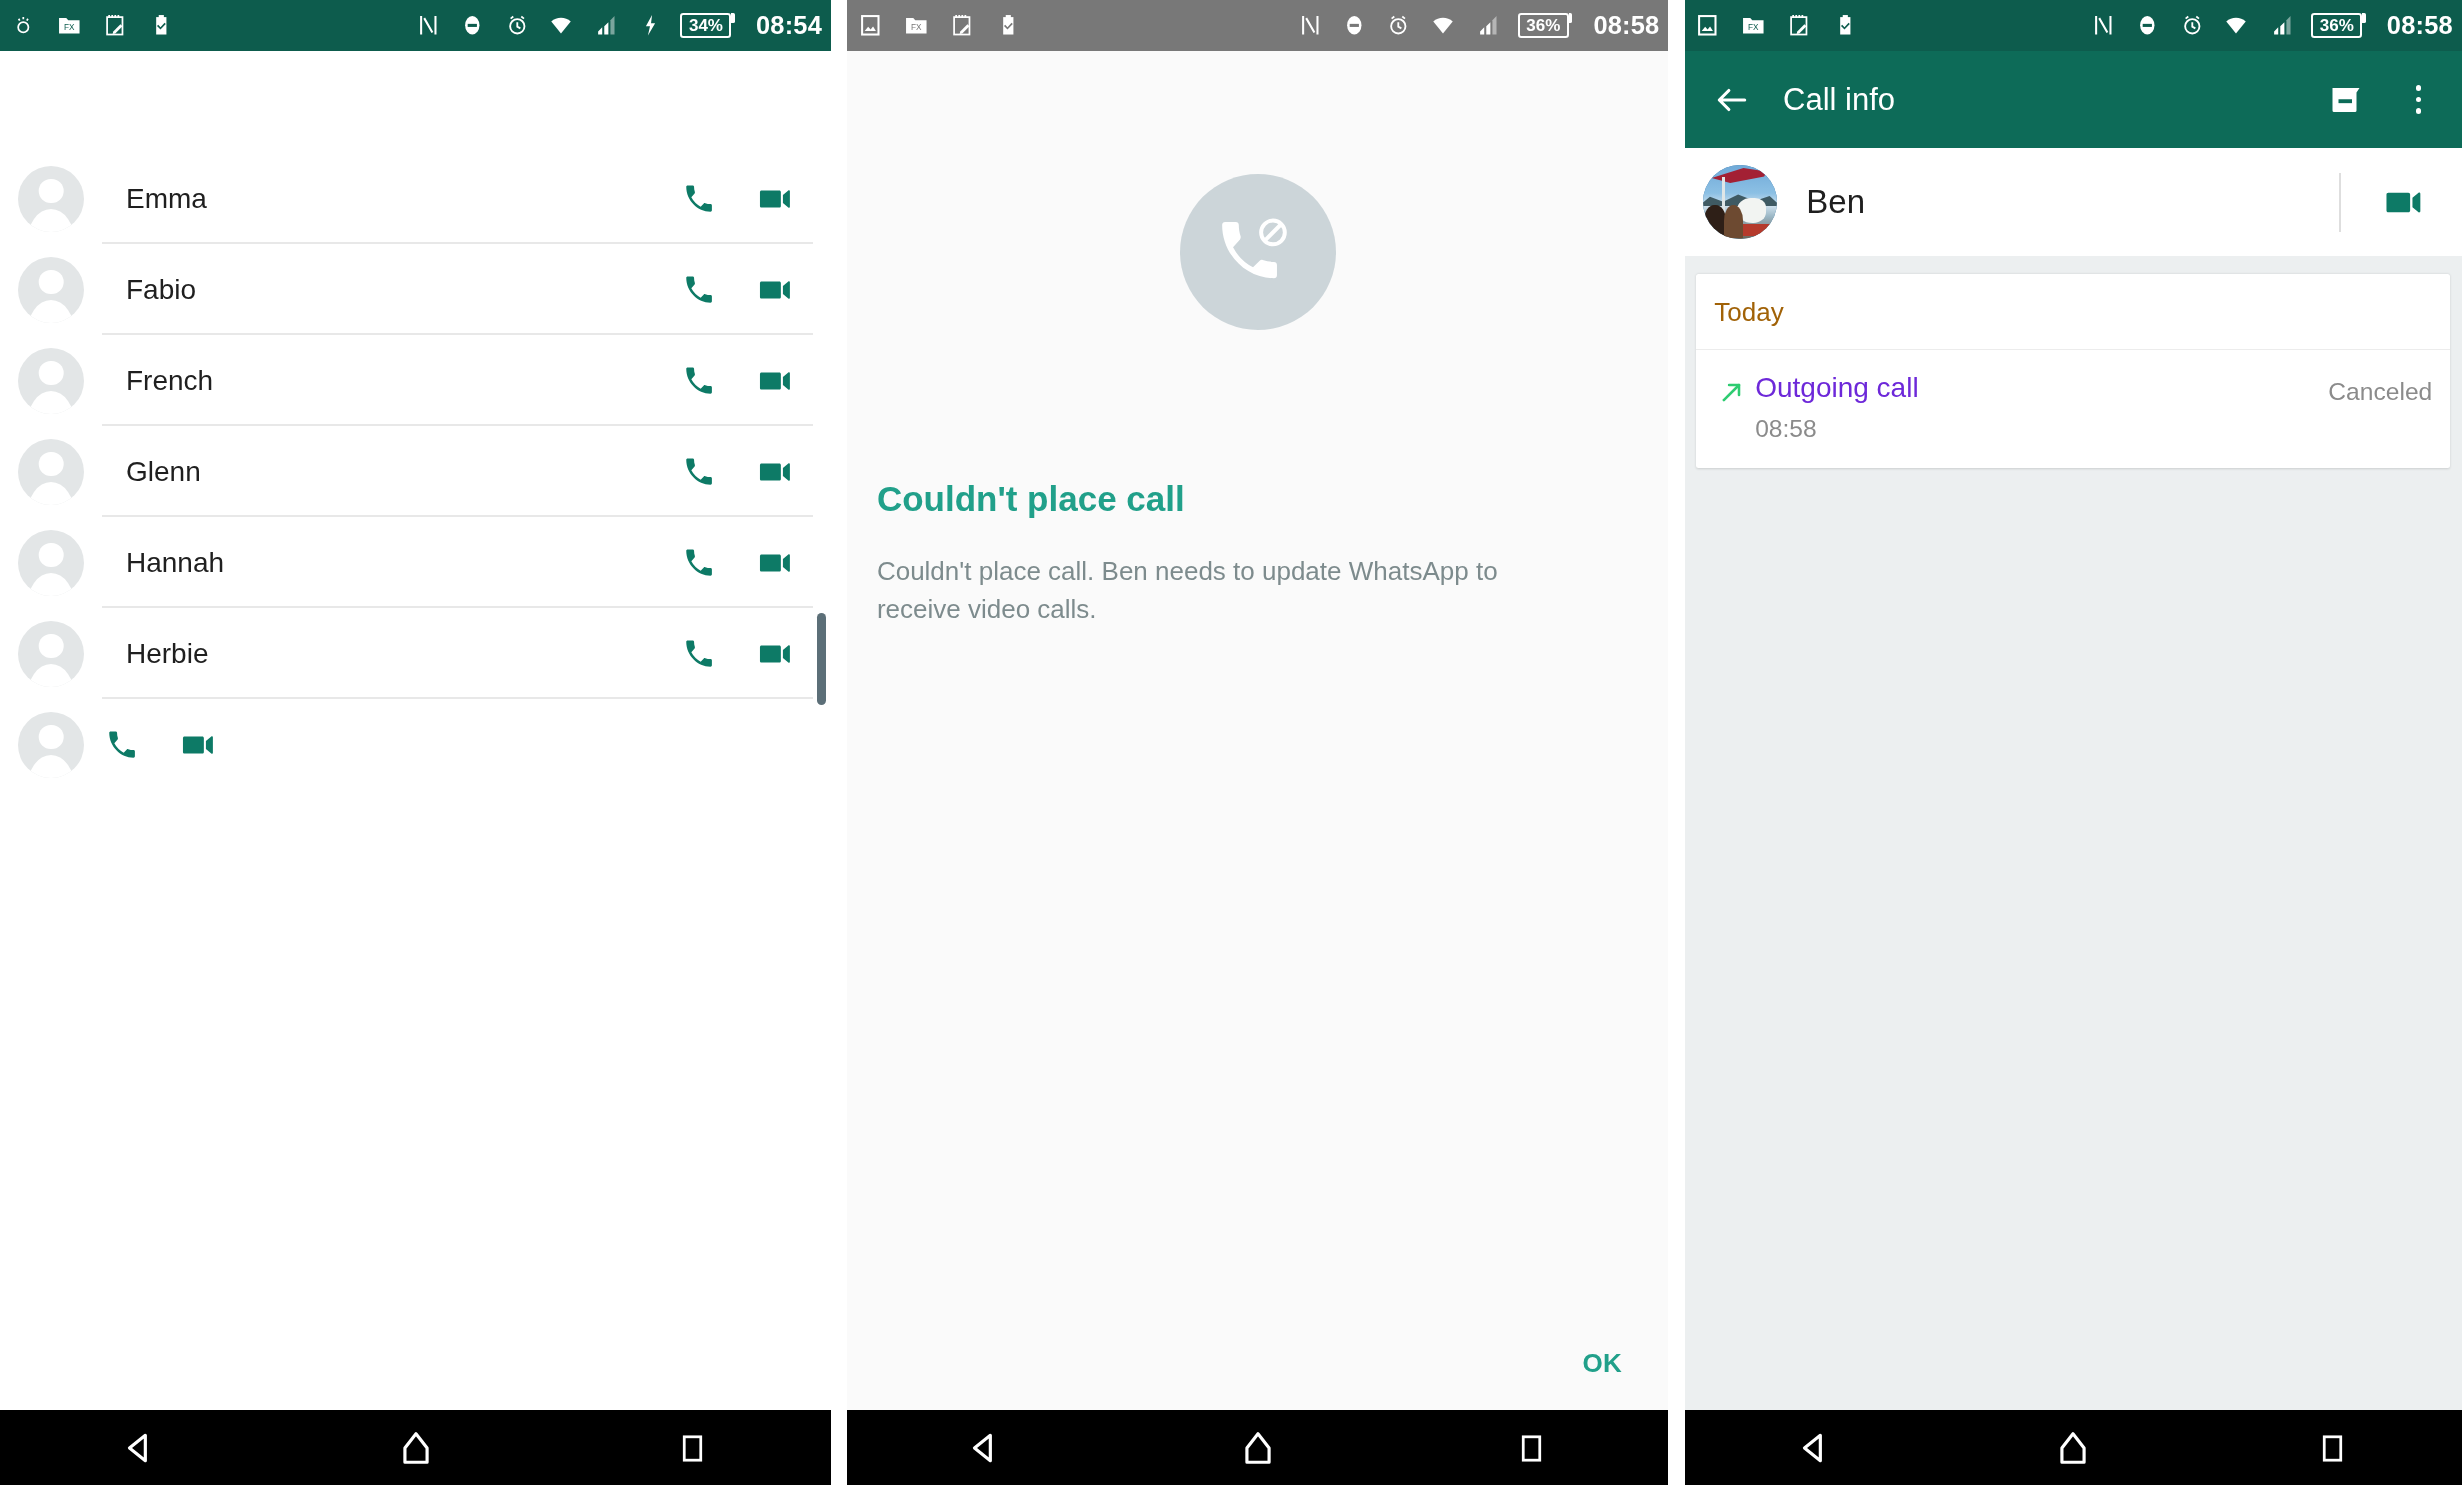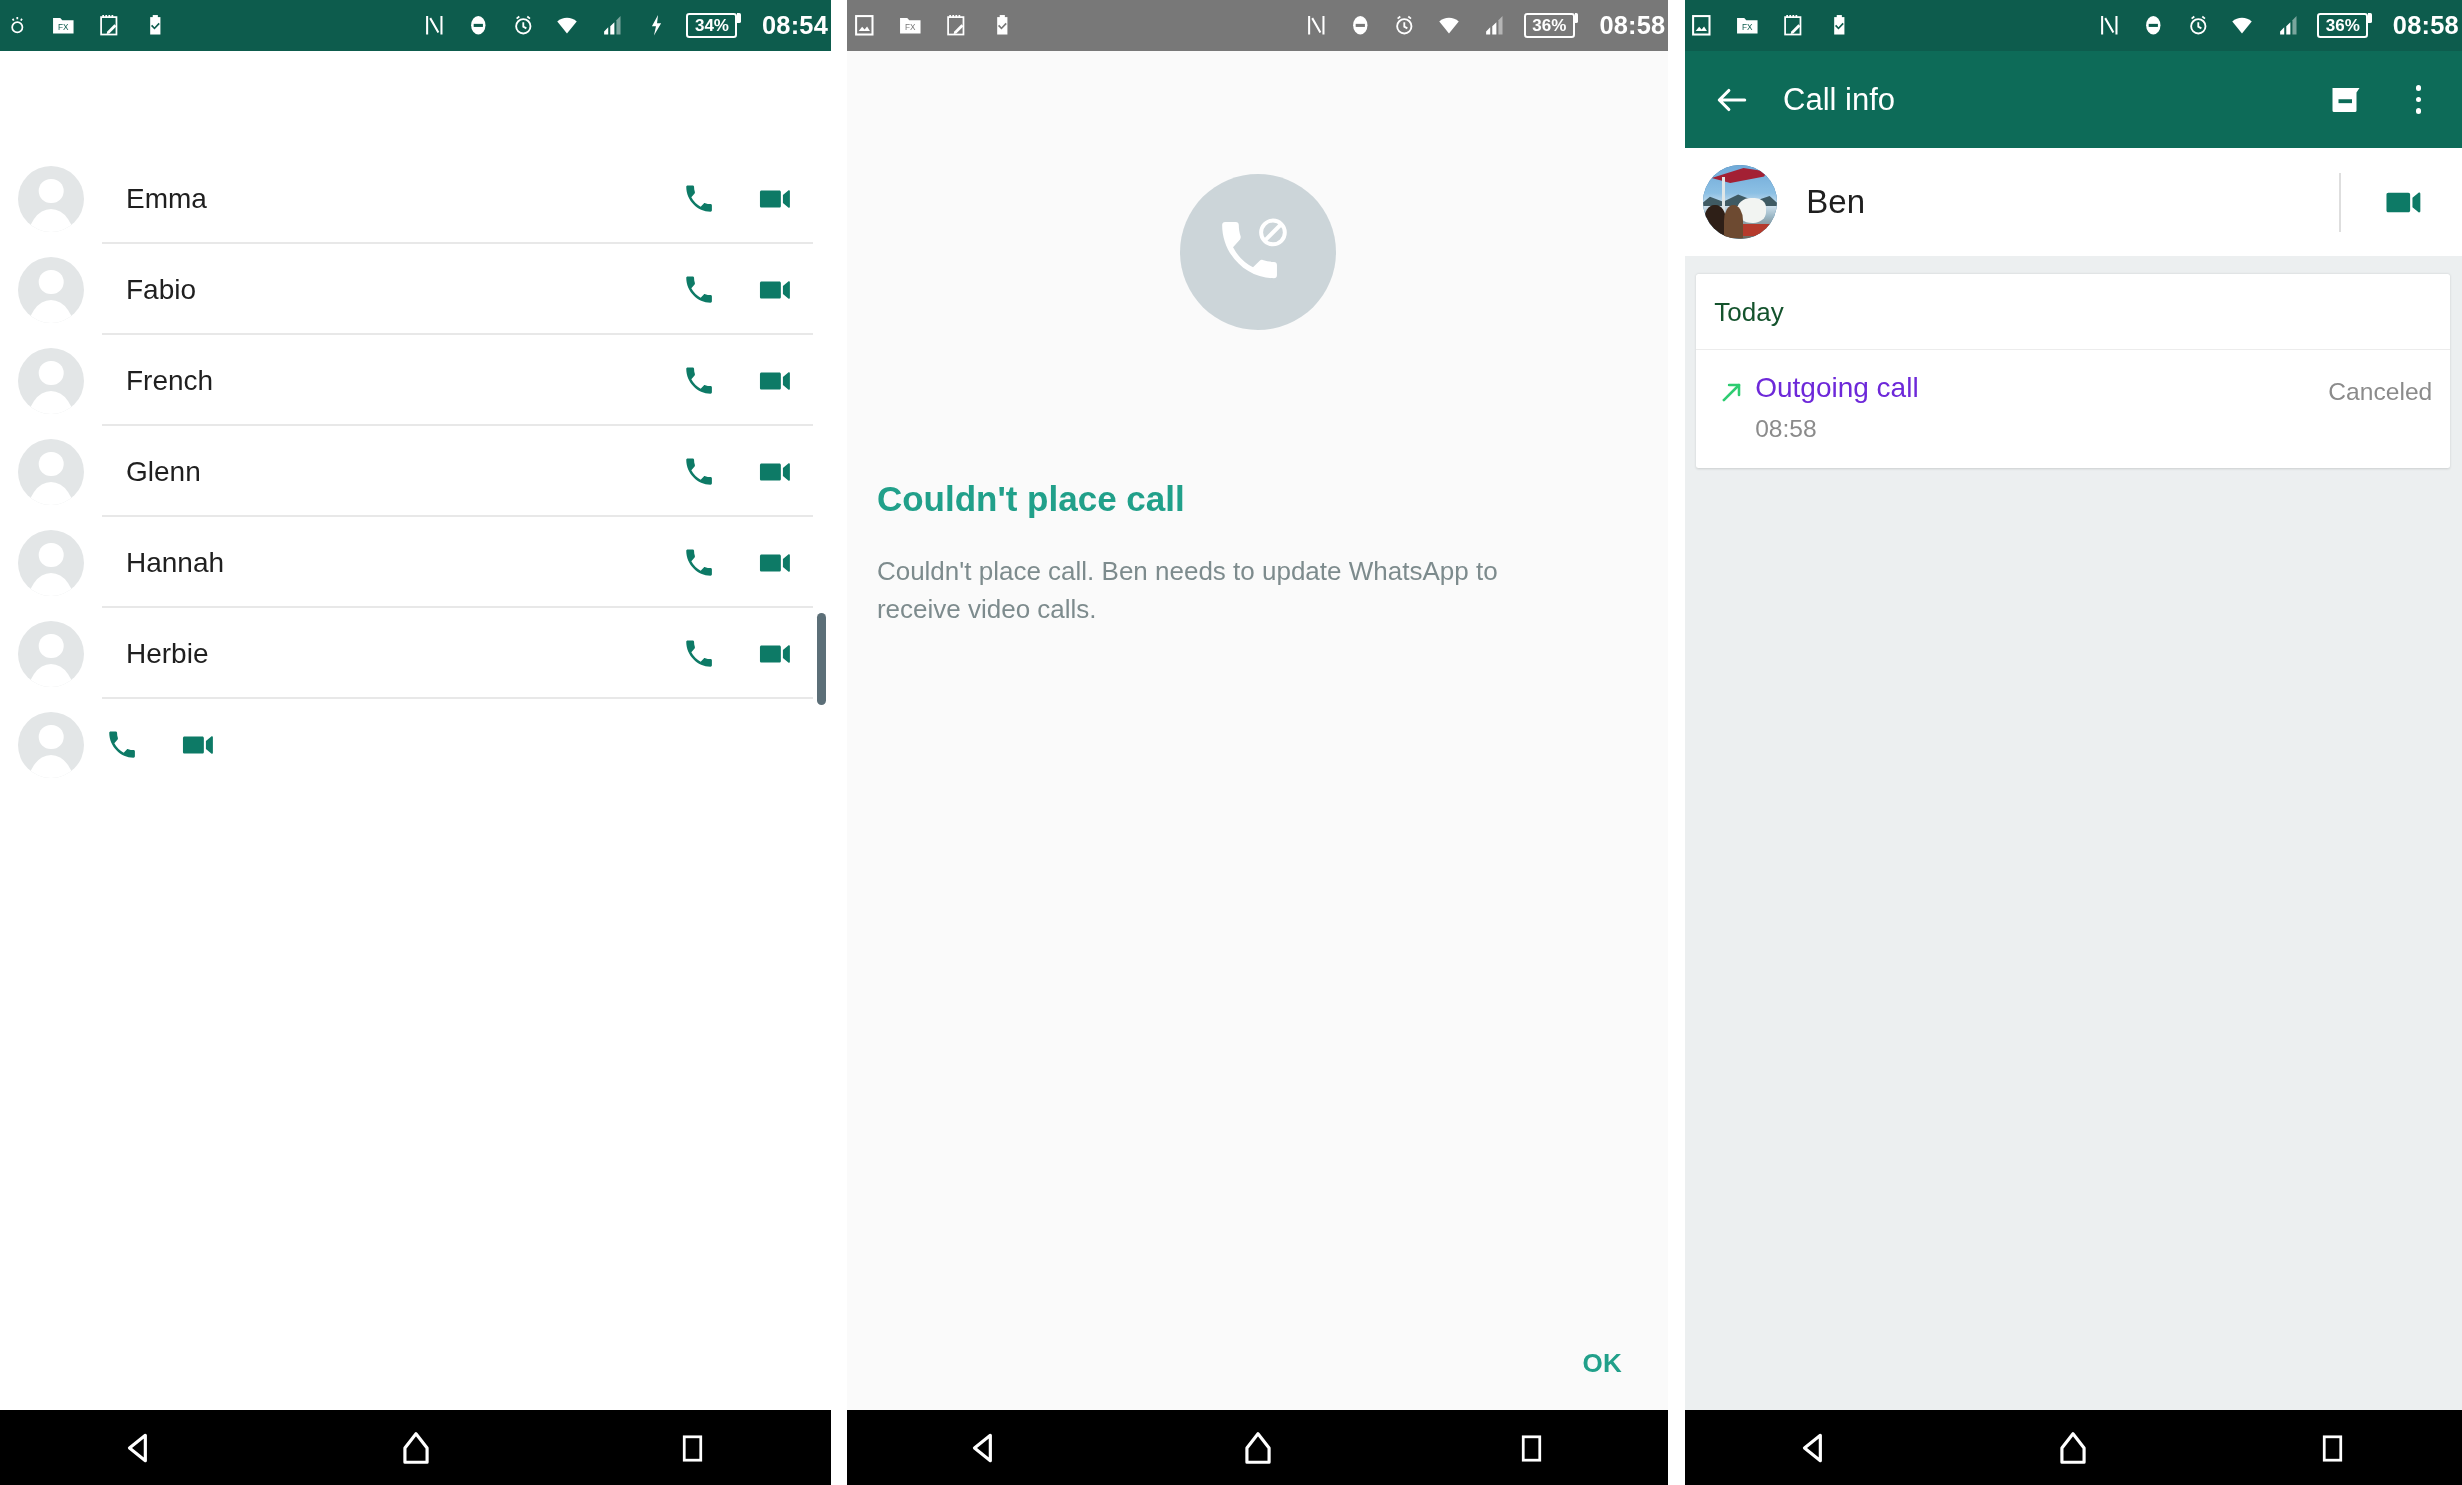--- a/index.html
+++ b/index.html
@@ -8,21 +8,21 @@
 
   .screens { display:flex; width:2462px; height:1486px; background:#ffffff; }
 
   .panel { position:relative; height:1486px; overflow:hidden; background:#ffffff; }
   .panel-1 { width:831px; }
   .gap { width:16.4px; height:1486px; background:#ffffff; }
   .panel-2 { width:821px; }
   .panel-3 { width:777px; }
 
   
-  .statusbar { height:51px; display:flex; align-items:center; padding:0 3px; gap:0px; }
+  .statusbar { height:51px; display:flex; align-items:center; padding:0 9px; gap:0px; }
   .sb-green { background:#0d5c4d; }
   .sb-gray  { background:#787878; }
   .sb-left { display:flex; align-items:center; gap:18px; }
   .sb-right { display:flex; align-items:center; gap:16.4px; margin-left:auto; }
   .sb-ico { width:28px; height:28px; display:flex; align-items:center; justify-content:center; }
   .sb-ico svg { display:block; }
   .sb-time { color:#ffffff; font-size:25.4px; font-weight:600; letter-spacing:0.2px; margin-left:4.9px;}
   .batt { display:flex; }
   .batt-box { border:2.5px solid #ffffff; border-radius:3.3px; padding:0.8px 3.3px; display:flex; align-items:center;
               justify-content:center; height:24.6px; min-width:51px; }
@@ -89,21 +89,21 @@
                    border-radius:46% 46% 0 0; }
   .ci-avatar .p2 { position:absolute; left:28%; bottom:2%; width:26%; height:44%; background:#6d4a31;
                    border-radius:48% 48% 0 0; }
   .ci-avatar .deck { position:absolute; left:54%; bottom:4%; width:48%; height:16%; background:#b53a2c; }
   .ci-name { margin-left:29.5px; font-size:33px; color:#1f1f1f; flex:1 1 auto; }
   .ci-sep { width:1.6px; height:59px; background:#dedede; margin-right:36px; }
   .ci-vid { width:54px; height:54px; display:flex; align-items:center; justify-content:center; margin-right:13px; }
 
   .ci-card { margin:18px 11.5px 0 11.5px; background:#ffffff; border-radius:2.5px;
              box-shadow:0 0.8px 2.5px rgba(0,0,0,.14); overflow:hidden; }
-  .ci-today { padding:23px 18px 21.3px 18px; color:#14532d; font-size:26px; border-bottom:1.6px solid #ececec; }
+  .ci-today { padding:23px 18px 21.3px 18px; color:#a16207; font-size:26px; border-bottom:1.6px solid #ececec; }
   .ci-entry { padding:21.3px 18px 24.6px 18px; display:flex; }
   .ci-arrow { width:36px; flex:0 0 auto; display:flex; align-items:flex-start; justify-content:center;
               padding-top:6.6px; }
   .ci-entry-texts { flex:1 1 auto; margin-left:4.9px; }
   .ci-entry-title { font-size:28px; color:#6d28d9; }
   .ci-entry-time { font-size:24.6px; color:#8b8b8b; margin-top:11.5px; }
   .ci-status { font-size:24.6px; color:#8b8b8b; padding-top:6.6px; }
 
   
   .navbar { position:absolute; left:0; right:0; bottom:0; height:76px; background:#000000;

